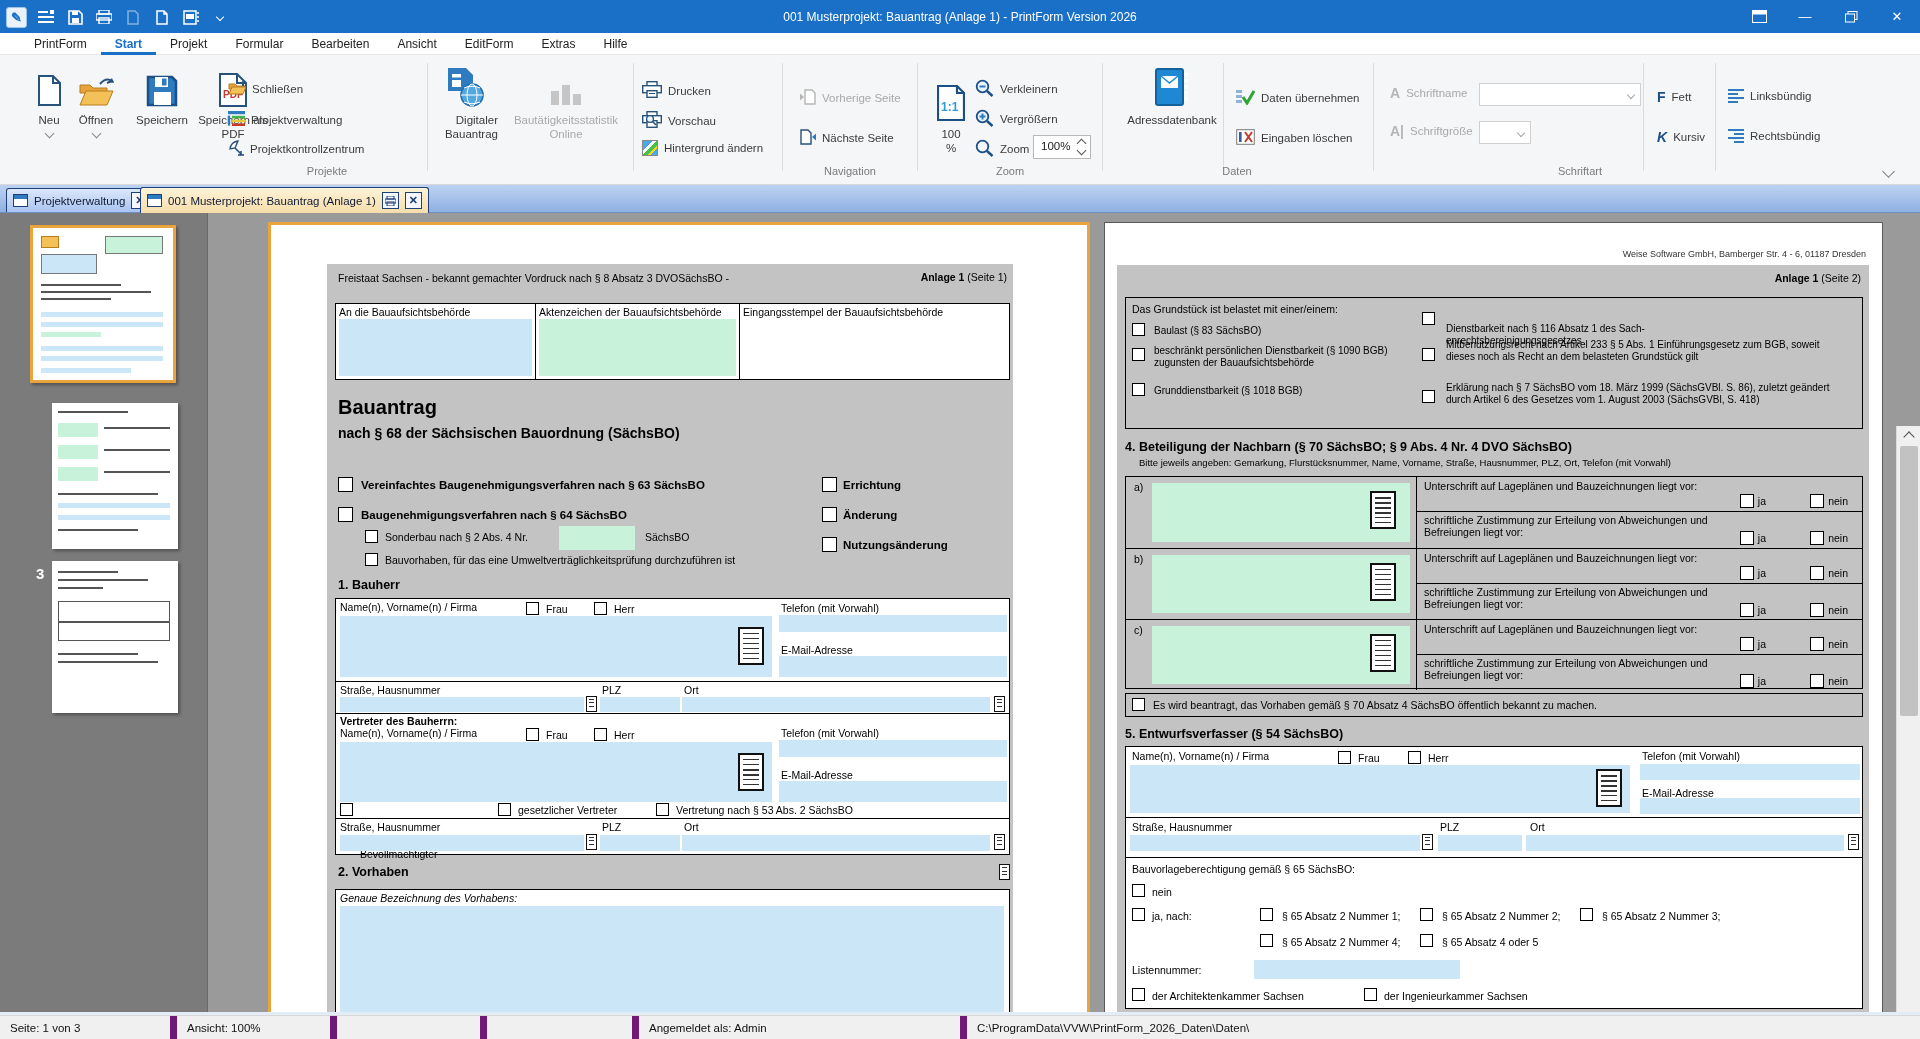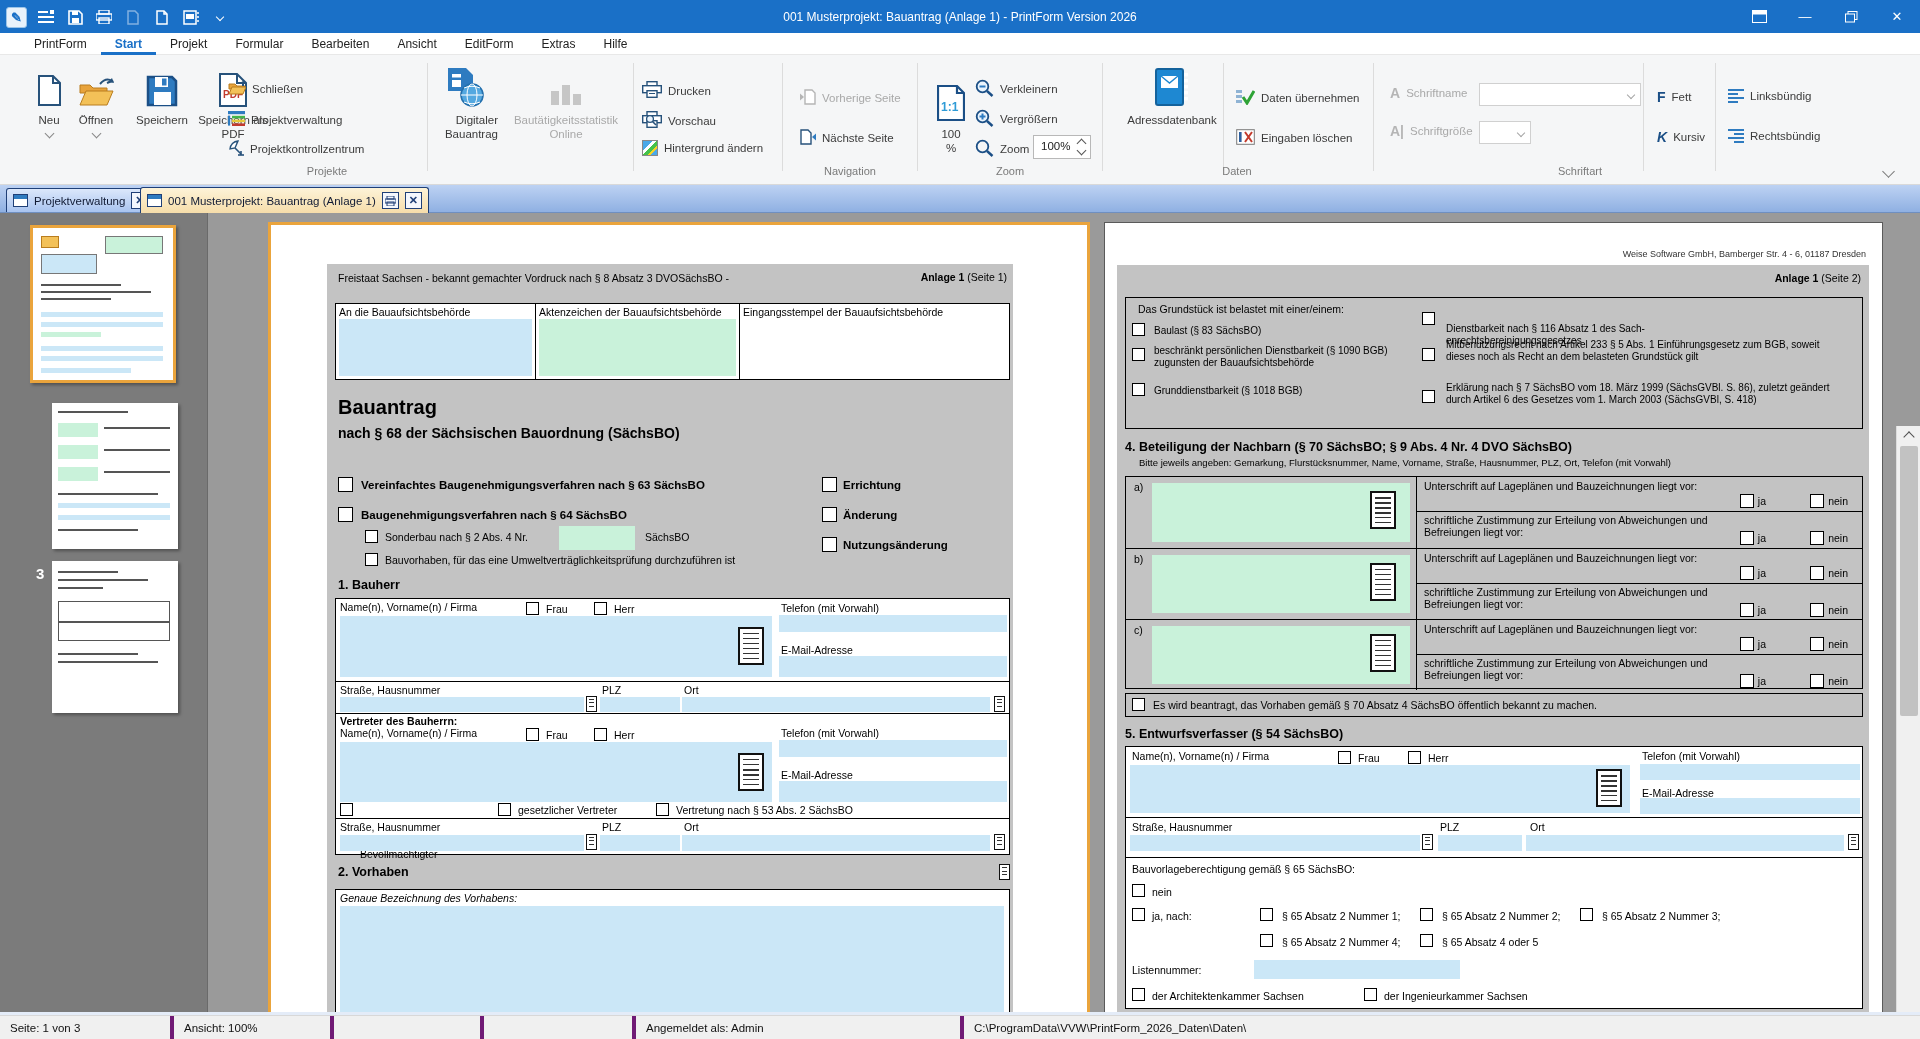--- a/index.html
+++ b/index.html
@@ -104,21 +104,21 @@
 
   
   .vscroll { position:absolute; left:1896px; top:213px; width:24px; height:799px; background:#f0f0f0; border-left:1px solid #dcdcdc; }
   .varrow { position:absolute; left:0; width:24px; height:18px; display:flex; align-items:center; justify-content:center; }
   .varrow span { width:8px; height:8px; border-right:1.6px solid #505050; border-bottom:1.6px solid #505050; }
   .varrow.up span { transform:rotate(-135deg); margin-top:4px; }
   .vthumb { position:absolute; left:3px; width:18px; background:#c2c2c2; border-radius:2px; }
   .bluestrip { position:absolute; left:0; top:1012px; width:1920px; height:3px; background:#e4ecf8; }
   .statusbar { position:absolute; left:0; top:1015px; width:1920px; height:24px; background:#f0f0f0; border-top:1px solid #d8d8d8;
                font-size:11.5px; color:#111; }
-  .scell { position:absolute; top:0; height:24px; display:flex; align-items:center; padding-left:10px; border-left:4px solid #701a75; }
+  .scell { position:absolute; top:0; height:24px; display:flex; align-items:center; padding-left:10px; border-left:7px solid #701a75; }
   .scell.first { border-left:none; }
 </style>
 </head>
 <body>
 
 <div id="app">
 
   <div class="titlebar">
     <div class="qat">
       <div class="appicon">✎</div>
@@ -654,33 +654,33 @@
         </div>
       </div>
     </div>
 
     <div class="page page2">
       <div class="abs" style="right:16px;top:26px;font-size:9px;color:#333;">Weise Software GmbH, Bamberger Str. 4 - 6, 01187 Dresden</div>
       <div class="formarea" style="left:12px;top:42px;width:752px;height:760px;">
         <div class="fl" style="right:8px;top:7px;"><b>Anlage 1</b><span> (Seite 2)</span></div>
 
         <div class="box" style="left:8px;top:32px;width:738px;height:132px;">
-          <div class="fl" style="left:6px;top:5px;margin-left:6px;">Das Grundstück ist belastet mit einer/einem:</div>
+          <div class="fl" style="left:6px;top:5px;">Das Grundstück ist belastet mit einer/einem:</div>
           <div class="cb s" style="left:6px;top:25px;"></div>
           <div class="flw" style="left:28px;top:27px;width:260px;font-size:10px;">Baulast (§ 83 SächsBO)</div>
           <div class="cb s" style="left:6px;top:50px;"></div>
           <div class="flw" style="left:28px;top:47px;width:262px;font-size:10px;">beschränkt persönlichen Dienstbarkeit (§ 1090 BGB) zugunsten der Bauaufsichtsbehörde</div>
           <div class="cb s" style="left:6px;top:85px;"></div>
           <div class="flw" style="left:28px;top:87px;width:260px;font-size:10px;">Grunddienstbarkeit (§ 1018 BGB)</div>
           <div class="cb s" style="left:296px;top:14px;"></div>
           <div class="flw" style="left:320px;top:25px;width:250px;font-size:10px;">Dienstbarkeit nach § 116 Absatz 1 des Sach­enrechtsbereinigungsgesetzes</div>
           <div class="cb s" style="left:296px;top:50px;"></div>
           <div class="flw" style="left:320px;top:41px;width:405px;font-size:10px;">Mitbenutzungsrecht nach Artikel 233 § 5 Abs. 1 Einführungsgesetz zum BGB, soweit dieses noch als Recht an dem belasteten Grundstück gilt</div>
           <div class="cb s" style="left:296px;top:92px;"></div>
-          <div class="flw" style="left:320px;top:84px;width:405px;font-size:10px;">Erklärung nach § 7 SächsBO vom 18. März 1999 (SächsGVBl. S. 86), zuletzt geändert durch Artikel 6 des Gesetzes vom 1. March 2003 (SächsGVBl, S. 418)</div>
+          <div class="flw" style="left:320px;top:84px;width:405px;font-size:10px;">Erklärung nach § 7 SächsBO vom 18. März 1999 (SächsGVBl. S. 86), zuletzt geändert durch Artikel 6 des Gesetzes vom 1. August 2003 (SächsGVBl, S. 418)</div>
         </div>
 
         <div class="sect" style="left:8px;top:175px;">4. Beteiligung der Nachbarn (§ 70 SächsBO; § 9 Abs. 4 Nr. 4 DVO SächsBO)</div>
         <div class="fl" style="left:22px;top:192px;font-size:9.5px;">Bitte jeweils angeben: Gemarkung, Flurstücksnummer, Name, Vorname, Straße, Hausnummer, PLZ, Ort, Telefon (mit Vorwahl)</div>
 
         <div class="box" style="left:8px;top:211px;width:738px;height:213px;">
 
           <div class="abs" style="left:0;top:0;width:100%;height:71px;">
             <div class="abs" style="left:0;top:0;width:291px;height:100%;border-right:1px solid #000;">
               <div class="fl" style="left:8px;top:4px;">a)</div>

